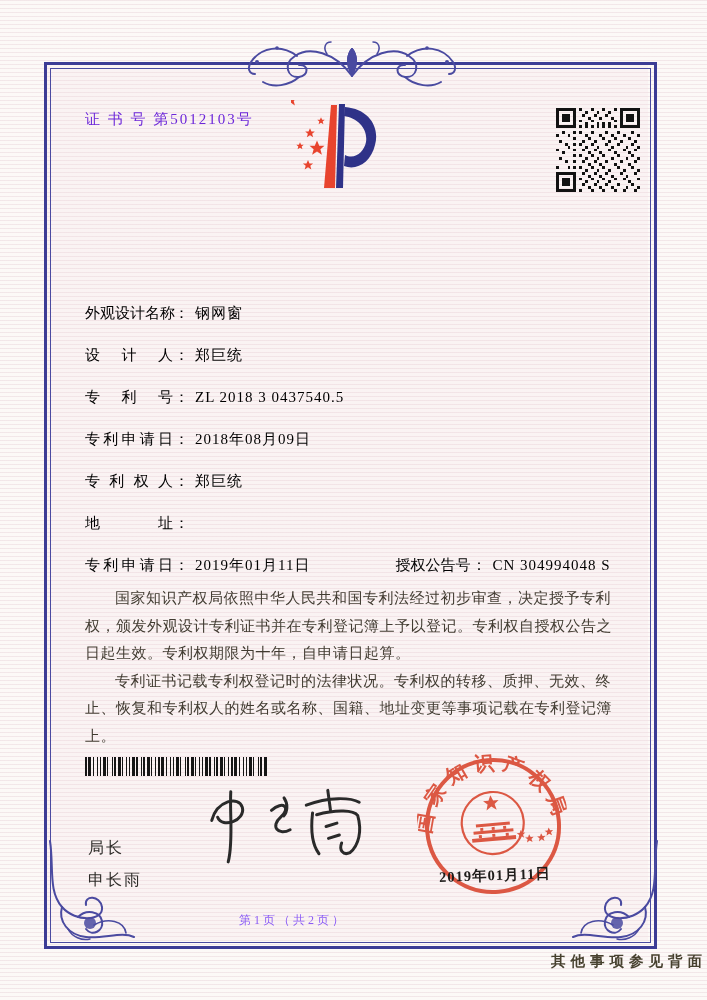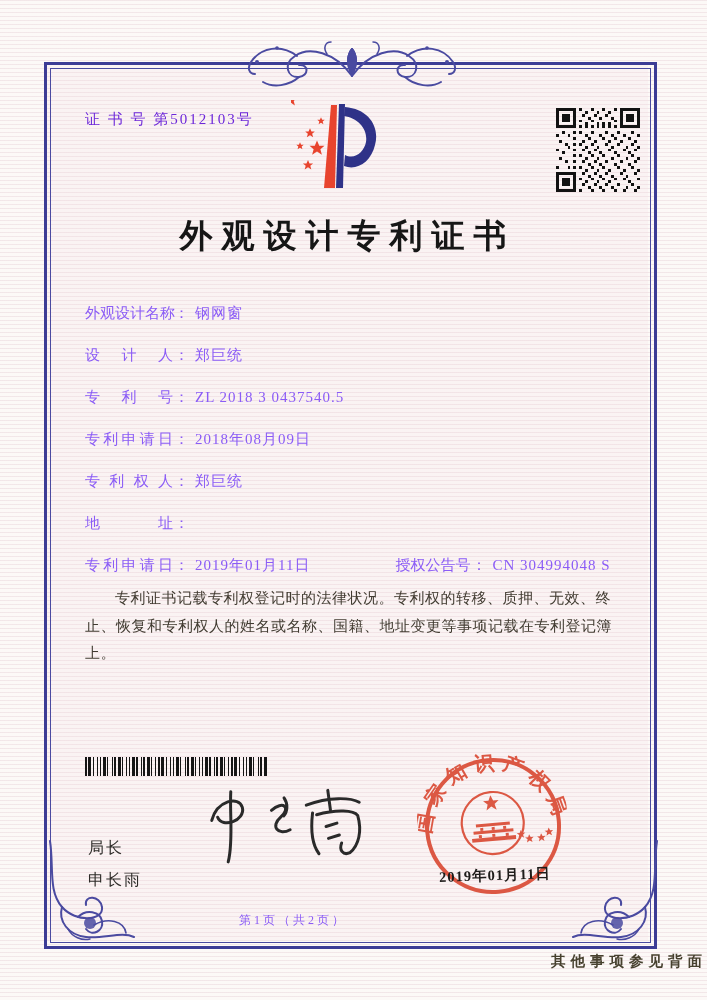--- a/index.html
+++ b/index.html
@@ -4,21 +4,21 @@
 <style>
   html,body{margin:0;padding:0;}
   body{background:#e8e8e8;font-family:"Liberation Serif","DejaVu Serif",serif;}
   .page{position:relative;width:707px;height:1000px;margin:0 auto;background:#fcf9f7;overflow:hidden;}
   .texture{position:absolute;inset:0;background:repeating-linear-gradient(180deg,rgba(206,158,176,0.20) 0 1px,rgba(255,255,255,0) 1px 4px);pointer-events:none;}
   .tint{position:absolute;left:47px;top:65px;width:601px;height:875px;background:rgba(241,210,221,0.16);pointer-events:none;}
   .bframe{position:absolute;left:44px;top:62px;width:607px;height:881px;border:3px solid #3c3c95;}
   .bframe::after{content:"";position:absolute;inset:3px;border:1px solid #4a4aa0;}
   .cert-no{position:absolute;left:85px;top:110px;font-size:15px;letter-spacing:2px;color:#6d28d9;}
   .title{position:absolute;left:44px;top:214px;width:607px;text-align:center;font-size:33px;font-weight:700;letter-spacing:9px;color:#161616;}
-  .fields{position:absolute;left:85px;top:292px;width:540px;font-size:15px;color:#8b5cf6;}
+  .fields{position:absolute;left:85px;top:292px;width:540px;font-size:15px;color:#000000;}
   .frow{display:flex;align-items:center;height:42px;white-space:nowrap;}
   .flabel{display:inline-block;width:88px;text-align:justify;text-align-last:justify;letter-spacing:0;}
   .colon{margin:0 6px 0 1px;}
   .fvalue{letter-spacing:1px;}
   .pair2{margin-left:85px;}
   .paras{position:absolute;left:85px;top:585px;width:542px;font-size:15px;line-height:27.5px;color:#413b31;}
   .paras p{margin:0;text-indent:2em;letter-spacing:0.5px;}
   .barcode{position:absolute;left:85px;top:757px;width:182px;height:19px;
     background:repeating-linear-gradient(90deg,#151515 0 1.6px,transparent 1.6px 3.4px,#151515 3.4px 6.4px,transparent 6.4px 7.6px,#151515 7.6px 8.8px,transparent 8.8px 12px,#151515 12px 13px,transparent 13px 14.6px);}
   .signer{position:absolute;left:88px;top:838px;font-size:16px;color:#2d2b28;font-family:"Liberation Sans","DejaVu Sans",sans-serif;}
@@ -112,21 +112,20 @@
                M8,16h1v1h-1z M10,17h1v1h-1z M12,16h1v1h-1z M14,17h1v1h-1z M16,16h1v1h-1z M19,17h1v1h-1z M21,16h1v1h-1z M24,17h1v1h-1z M26,16h1v1h-1z M28,17h1v1h-1z
                M9,18h1v1h-1z M11,19h1v1h-1z M13,18h1v1h-1z M15,19h1v1h-1z M17,18h1v1h-1z M20,19h1v1h-1z M22,18h1v1h-1z M25,19h1v1h-1z M27,18h1v1h-1z
                M8,20h1v1h-1z M10,21h1v1h-1z M12,20h1v1h-1z M14,21h1v1h-1z M16,20h1v1h-1z M18,21h1v1h-1z M21,20h1v1h-1z M23,21h1v1h-1z M26,20h1v1h-1z M28,21h1v1h-1z
                M9,22h1v1h-1z M11,23h1v1h-1z M13,22h1v1h-1z M15,23h1v1h-1z M17,22h1v1h-1z M19,23h1v1h-1z M22,22h1v1h-1z M24,23h1v1h-1z M27,22h1v1h-1z
                M8,24h1v1h-1z M10,25h1v1h-1z M12,24h1v1h-1z M14,25h1v1h-1z M16,24h1v1h-1z M18,25h1v1h-1z M20,24h1v1h-1z M23,24h1v1h-1z M25,25h1v1h-1z M28,24h1v1h-1z
                M9,26h1v1h-1z M11,27h1v1h-1z M13,26h1v1h-1z M15,27h1v1h-1z M17,26h1v1h-1z M19,27h1v1h-1z M21,26h1v1h-1z M24,27h1v1h-1z M26,26h1v1h-1z M28,27h1v1h-1z
                M8,28h1v1h-1z M12,28h1v1h-1z M16,28h1v1h-1z M20,28h1v1h-1z M23,28h1v1h-1z M27,28h1v1h-1z"></path>
     </g>
   </svg>
 
-  <div class="title">外观设计专利证书</div>
 
   <div class="fields">
     <div class="frow">
       <span class="flabel">外观设计名称</span>
         <span class="colon">：</span>
         <span class="fvalue">钢网窗</span>
     </div>
     <div class="frow">
       <span class="flabel">设计人</span>
         <span class="colon">：</span>
@@ -153,20 +152,21 @@
     </div>
     <div class="frow">
       <span class="flabel">专利申请日</span>
         <span class="colon">：</span>
         <span class="fvalue">2019年01月11日</span>
       <span class="pair2"><span>授权公告号</span><span class="colon">：</span><span class="fvalue">CN 304994048 S</span></span>
     </div>
   </div>
 
   <div class="paras">
+    <p>国家知识产权局依照中华人民共和国专利法经过初步审查，决定授予专利权，颁发外观设计专利证书并在专利登记簿上予以登记。专利权自授权公告之日起生效。专利权期限为十年，自申请日起算。</p>
     <p>专利证书记载专利权登记时的法律状况。专利权的转移、质押、无效、终止、恢复和专利权人的姓名或名称、国籍、地址变更等事项记载在专利登记簿上。</p>
   </div>
 
   <div class="barcode"></div>
 
   <div class="signer">
     <div>局长</div>
     <div>申长雨</div>
   </div>
 

